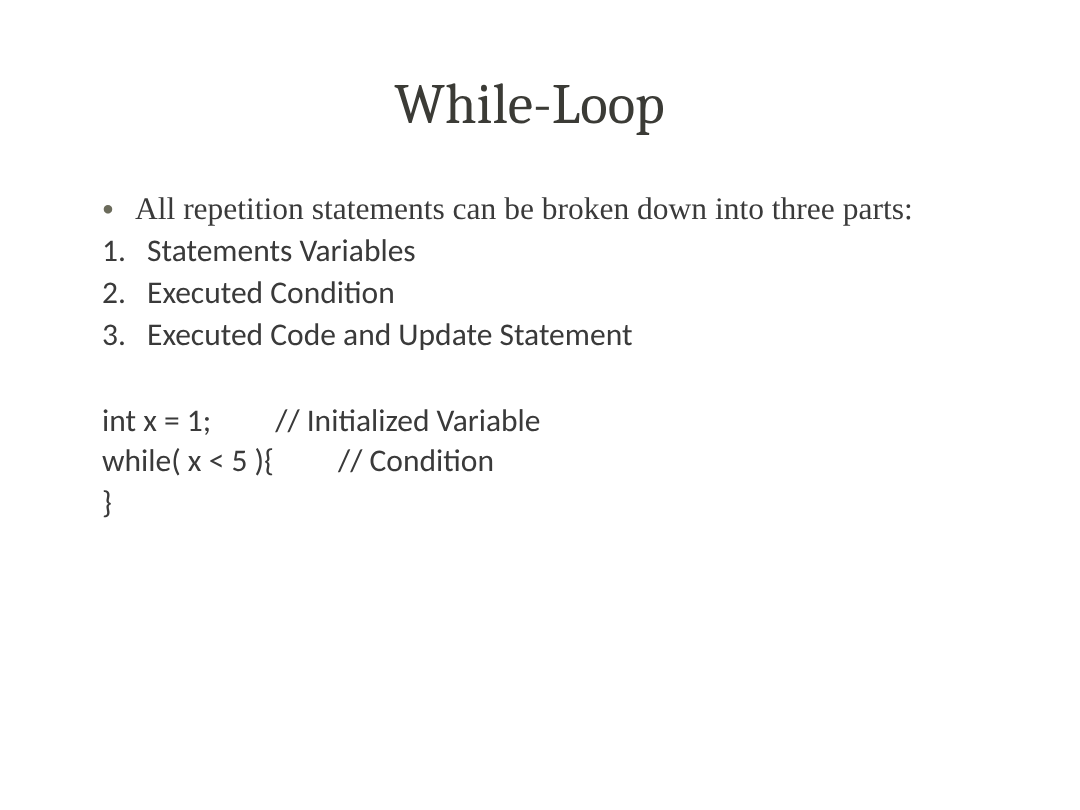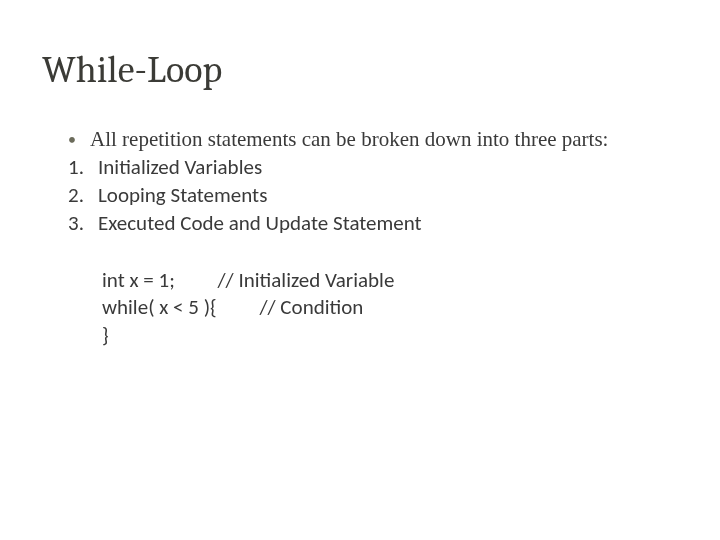--- a/index.html
+++ b/index.html
@@ -16,20 +16,21 @@
     width: 720px;
     height: 540px;
     padding: 48px 56px 0 42px;
   }
   .title {
     font-family: "Cambria", "Georgia", serif;
     font-size: 38px;
     font-weight: 400;
     color: #3b3b36;
     margin: 0 0 34px 0;
+    text-align: center;
   }
   .body {
     font-size: 21px;
     line-height: 1.28;
     color: #3a3a3a;
     margin-left: 26px;
   }
   .bullet-row {
     display: flex;
     align-items: flex-start;
@@ -57,43 +58,43 @@
   }
   .num-text {
     flex: 1;
   }
   .code-block {
     margin-top: 30px;
     font-size: 21px;
     line-height: 1.32;
     color: #3a3a3a;
   }
-  .code-line { white-space: pre; margin-left: 34px; }
+  .code-line { white-space: pre; }
 </style>
 </head>
 <body>
 
 <div class="slide">
 
   <h1 class="title">While-Loop</h1>
 
   <div class="body">
 
     <div class="bullet-row">
       <div class="bullet-marker">•</div>
       <div class="bullet-text">All repetition statements can be broken down into three parts:</div>
     </div>
 
     <div class="num-row">
       <div class="num-marker">1.</div>
-      <div class="num-text">Initialized Variables</div>
+      <div class="num-text">Statements Variables</div>
     </div>
     <div class="num-row">
       <div class="num-marker">2.</div>
-      <div class="num-text">Looping Statements</div>
+      <div class="num-text">Executed Condition</div>
     </div>
     <div class="num-row">
       <div class="num-marker">3.</div>
       <div class="num-text">Executed Code and Update Statement</div>
     </div>
 
     <div class="code-block">
       <div class="code-line">int x = 1;         // Initialized Variable</div>
       <div class="code-line">while( x &lt; 5 ){         // Condition</div>
       <div class="code-line">}</div>

